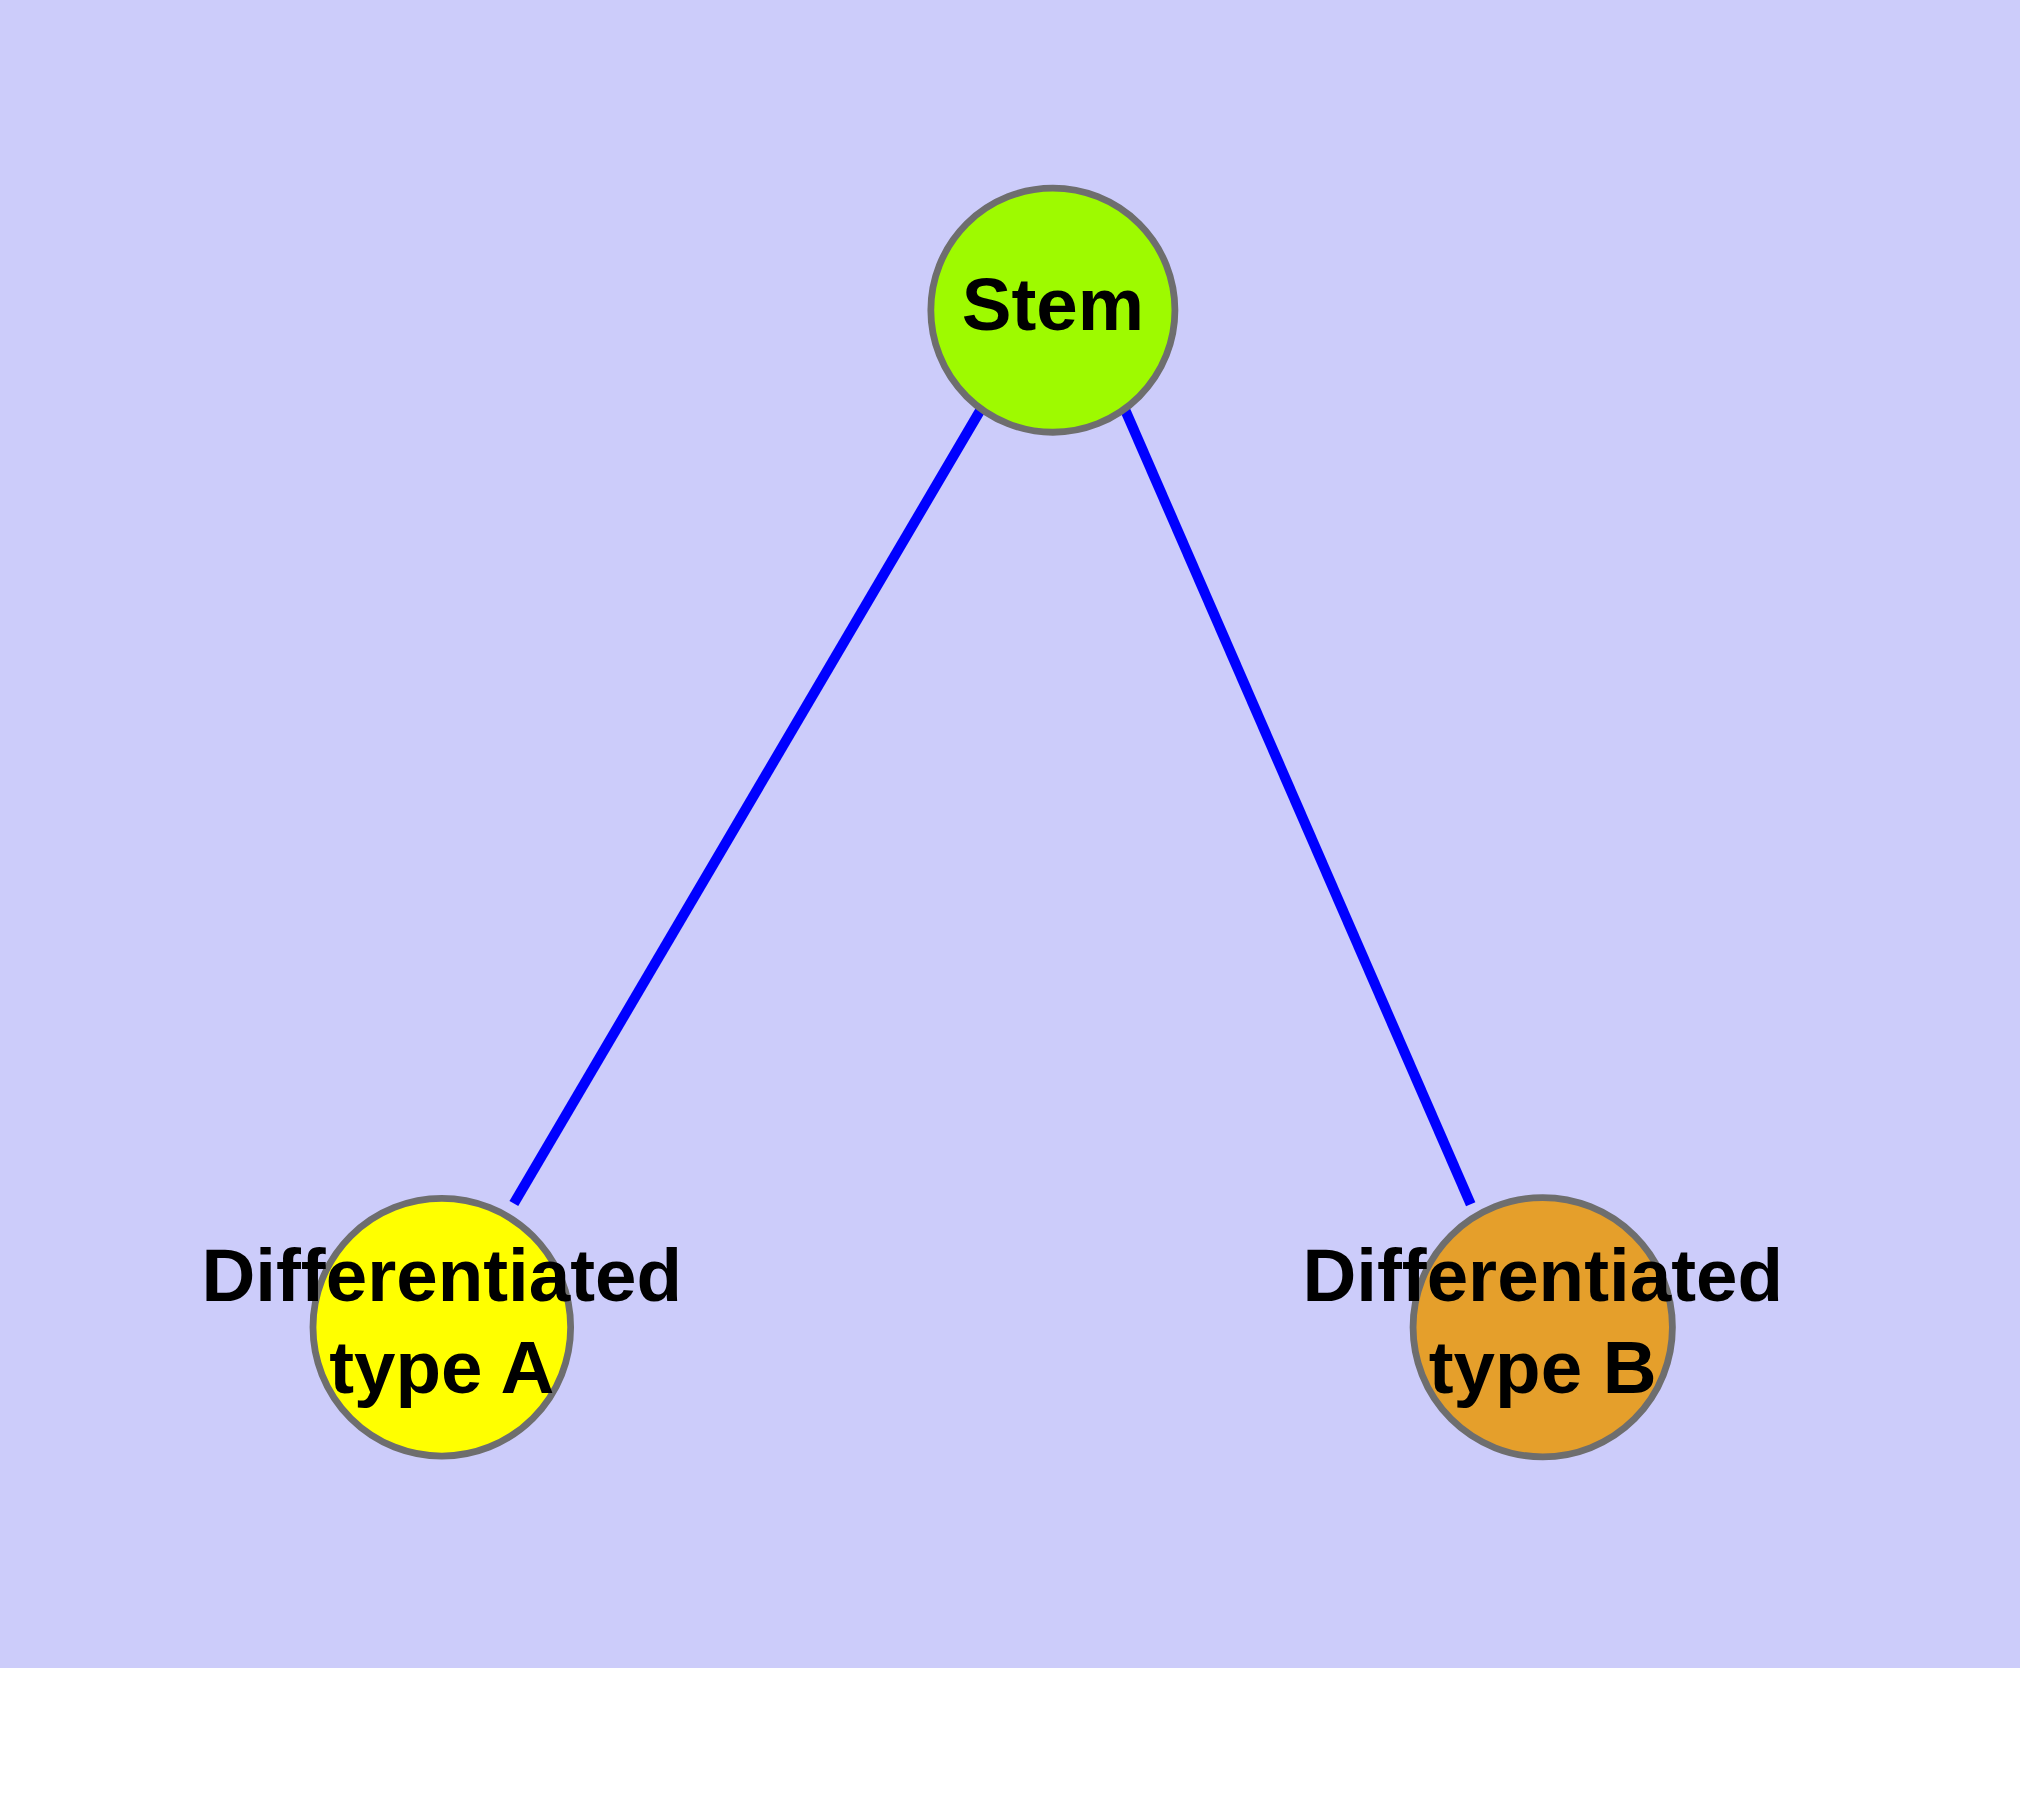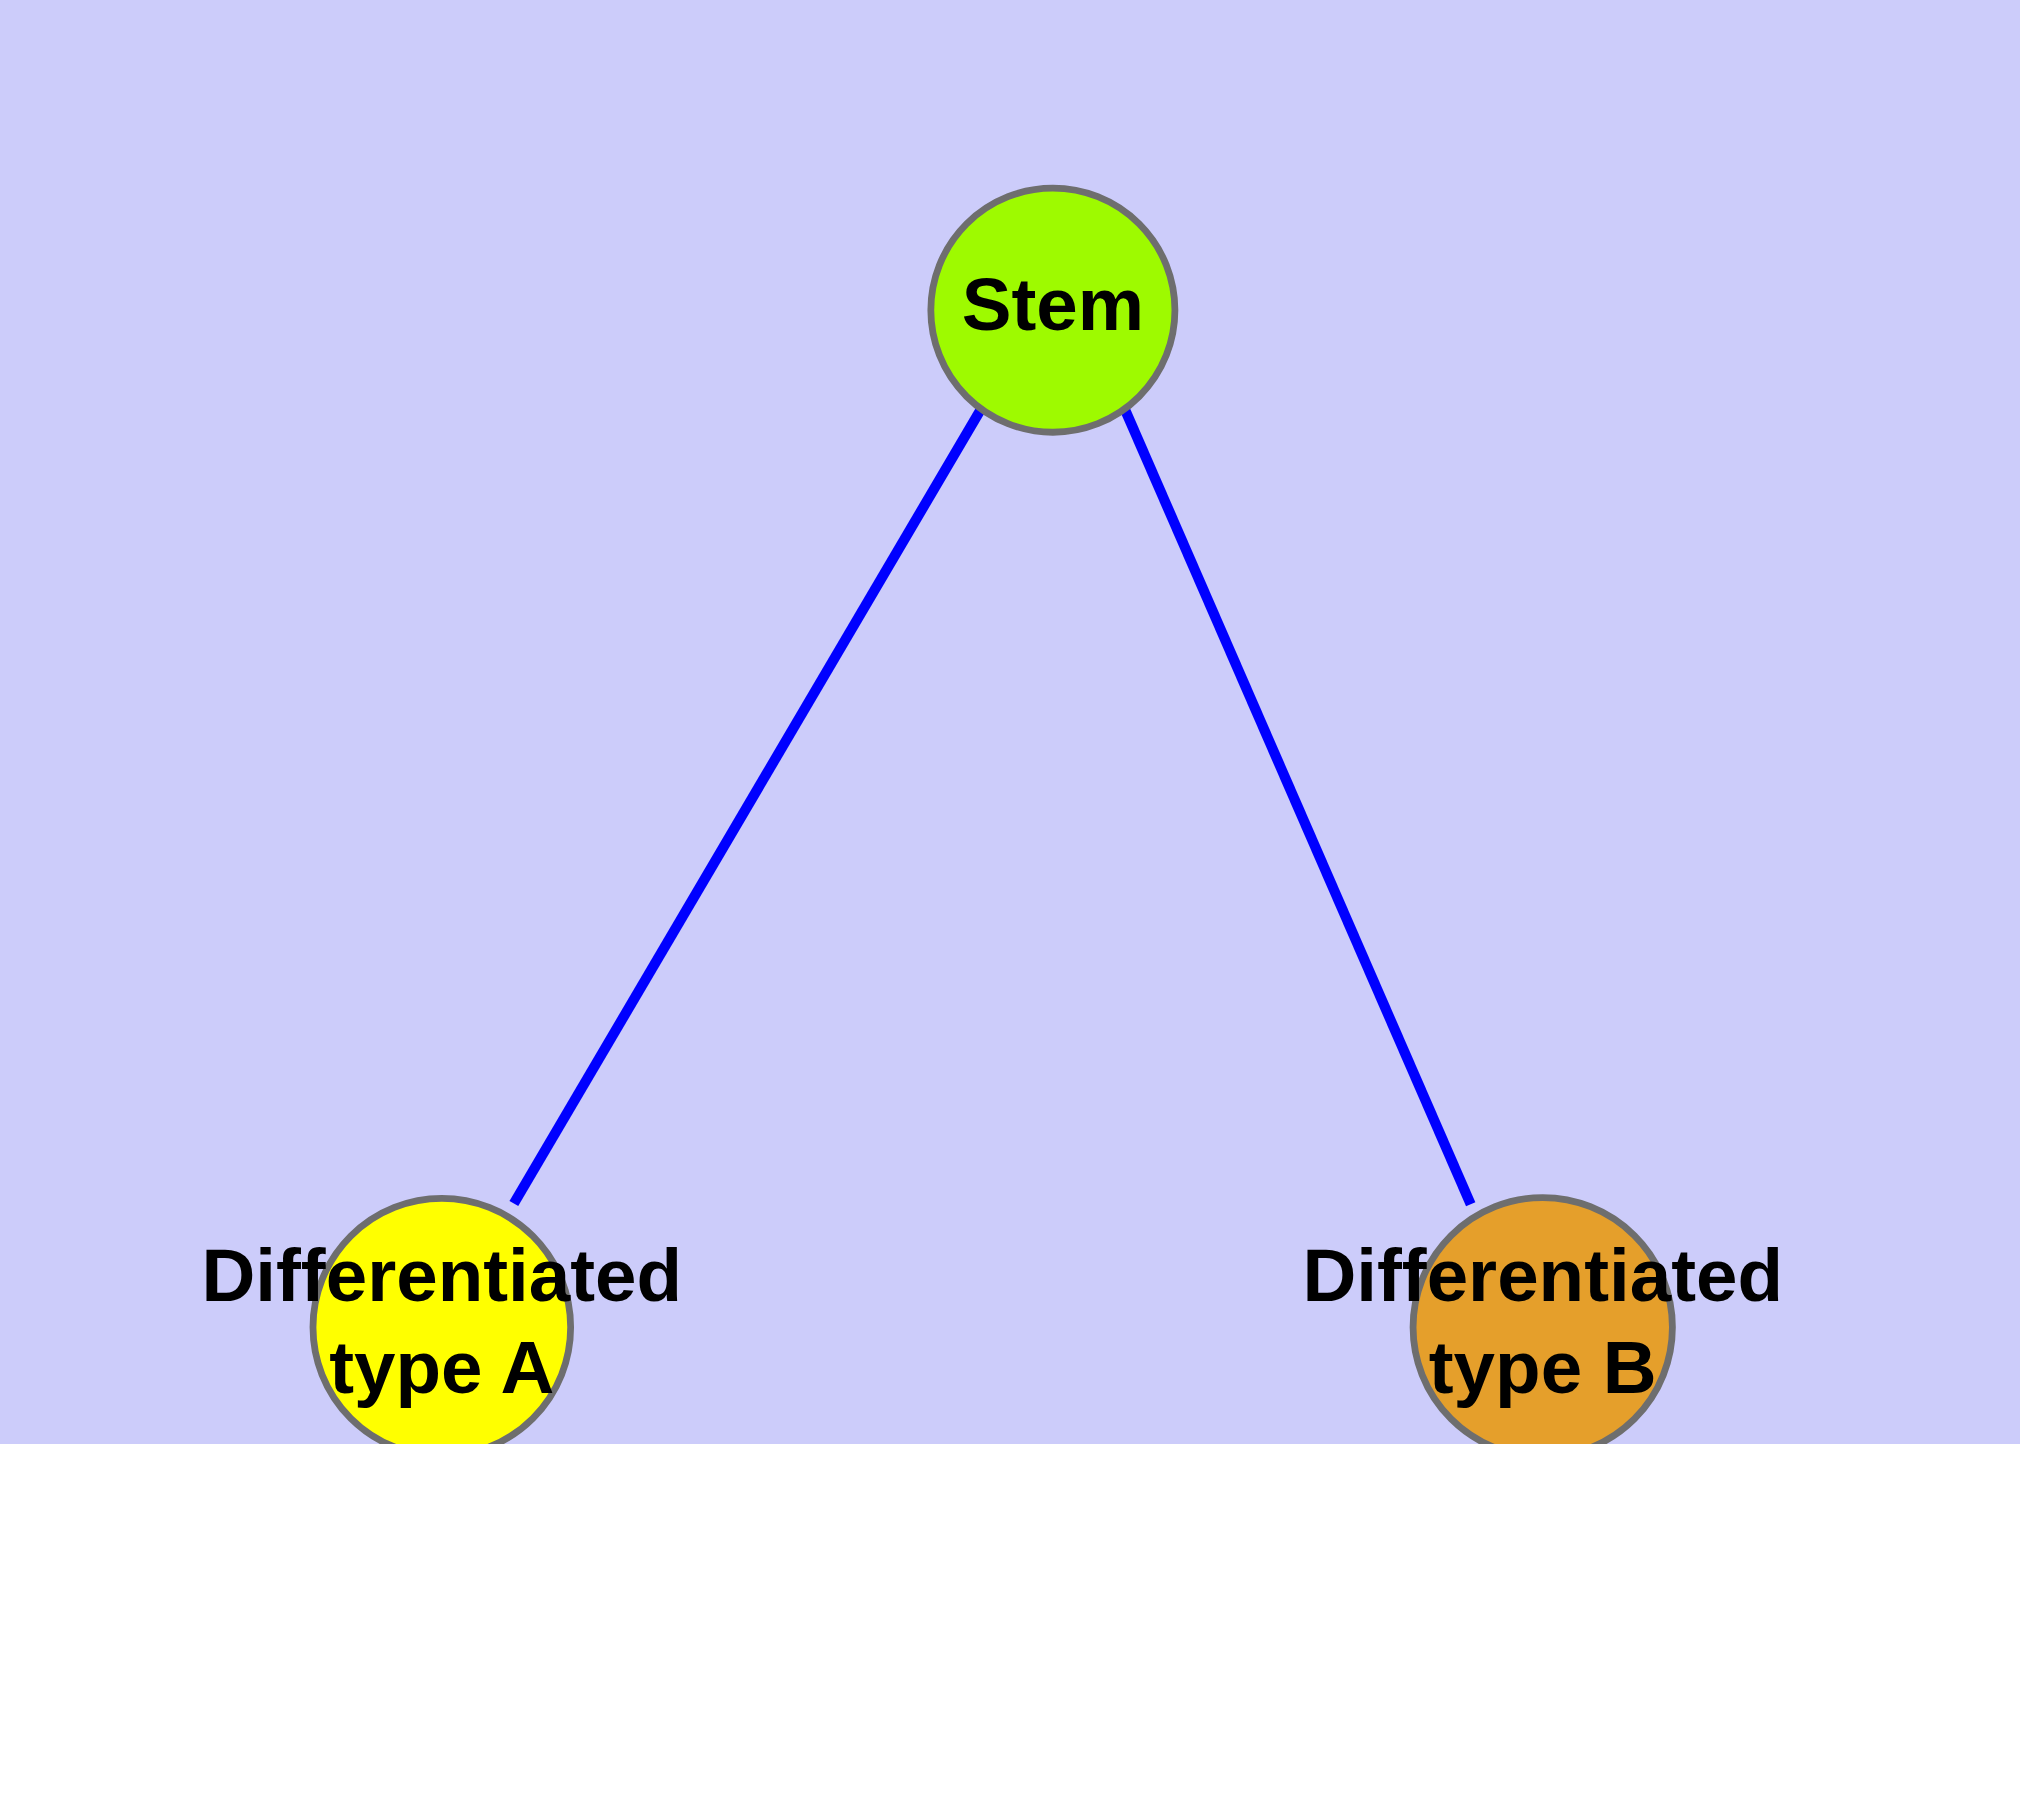--- a/index.html
+++ b/index.html
@@ -44,21 +44,21 @@
   .node-label-single {
     font-size: 88px;
   }
   .node-label-multi {
     font-size: 88px;
   }
 </style>
 </head>
 <body>
 
-<div id="canvas" style="background: rgb(204, 204, 250); width: 2021px; height: 1444px;">
+<div id="canvas" style="background: rgb(204, 204, 250); width: 2021px; height: 1668px;">
   <svg id="graph-svg" viewBox="0 0 2384 2138" style="width: 2021px; height: 1812px;">
 
     <g>
       <line class="edge-line" x1="1157" y1="483" x2="606" y2="1420" stroke="#0000ff" stroke-width="12"></line>
       <line class="edge-line" x1="1327" y1="483" x2="1735" y2="1421" stroke="#0000ff" stroke-width="12"></line>
     </g>
 
     <g>
       <circle class="node-circle" fill="#ffff00" cx="521" cy="1566" r="152" stroke="#6e6e6e"></circle>
     </g>

